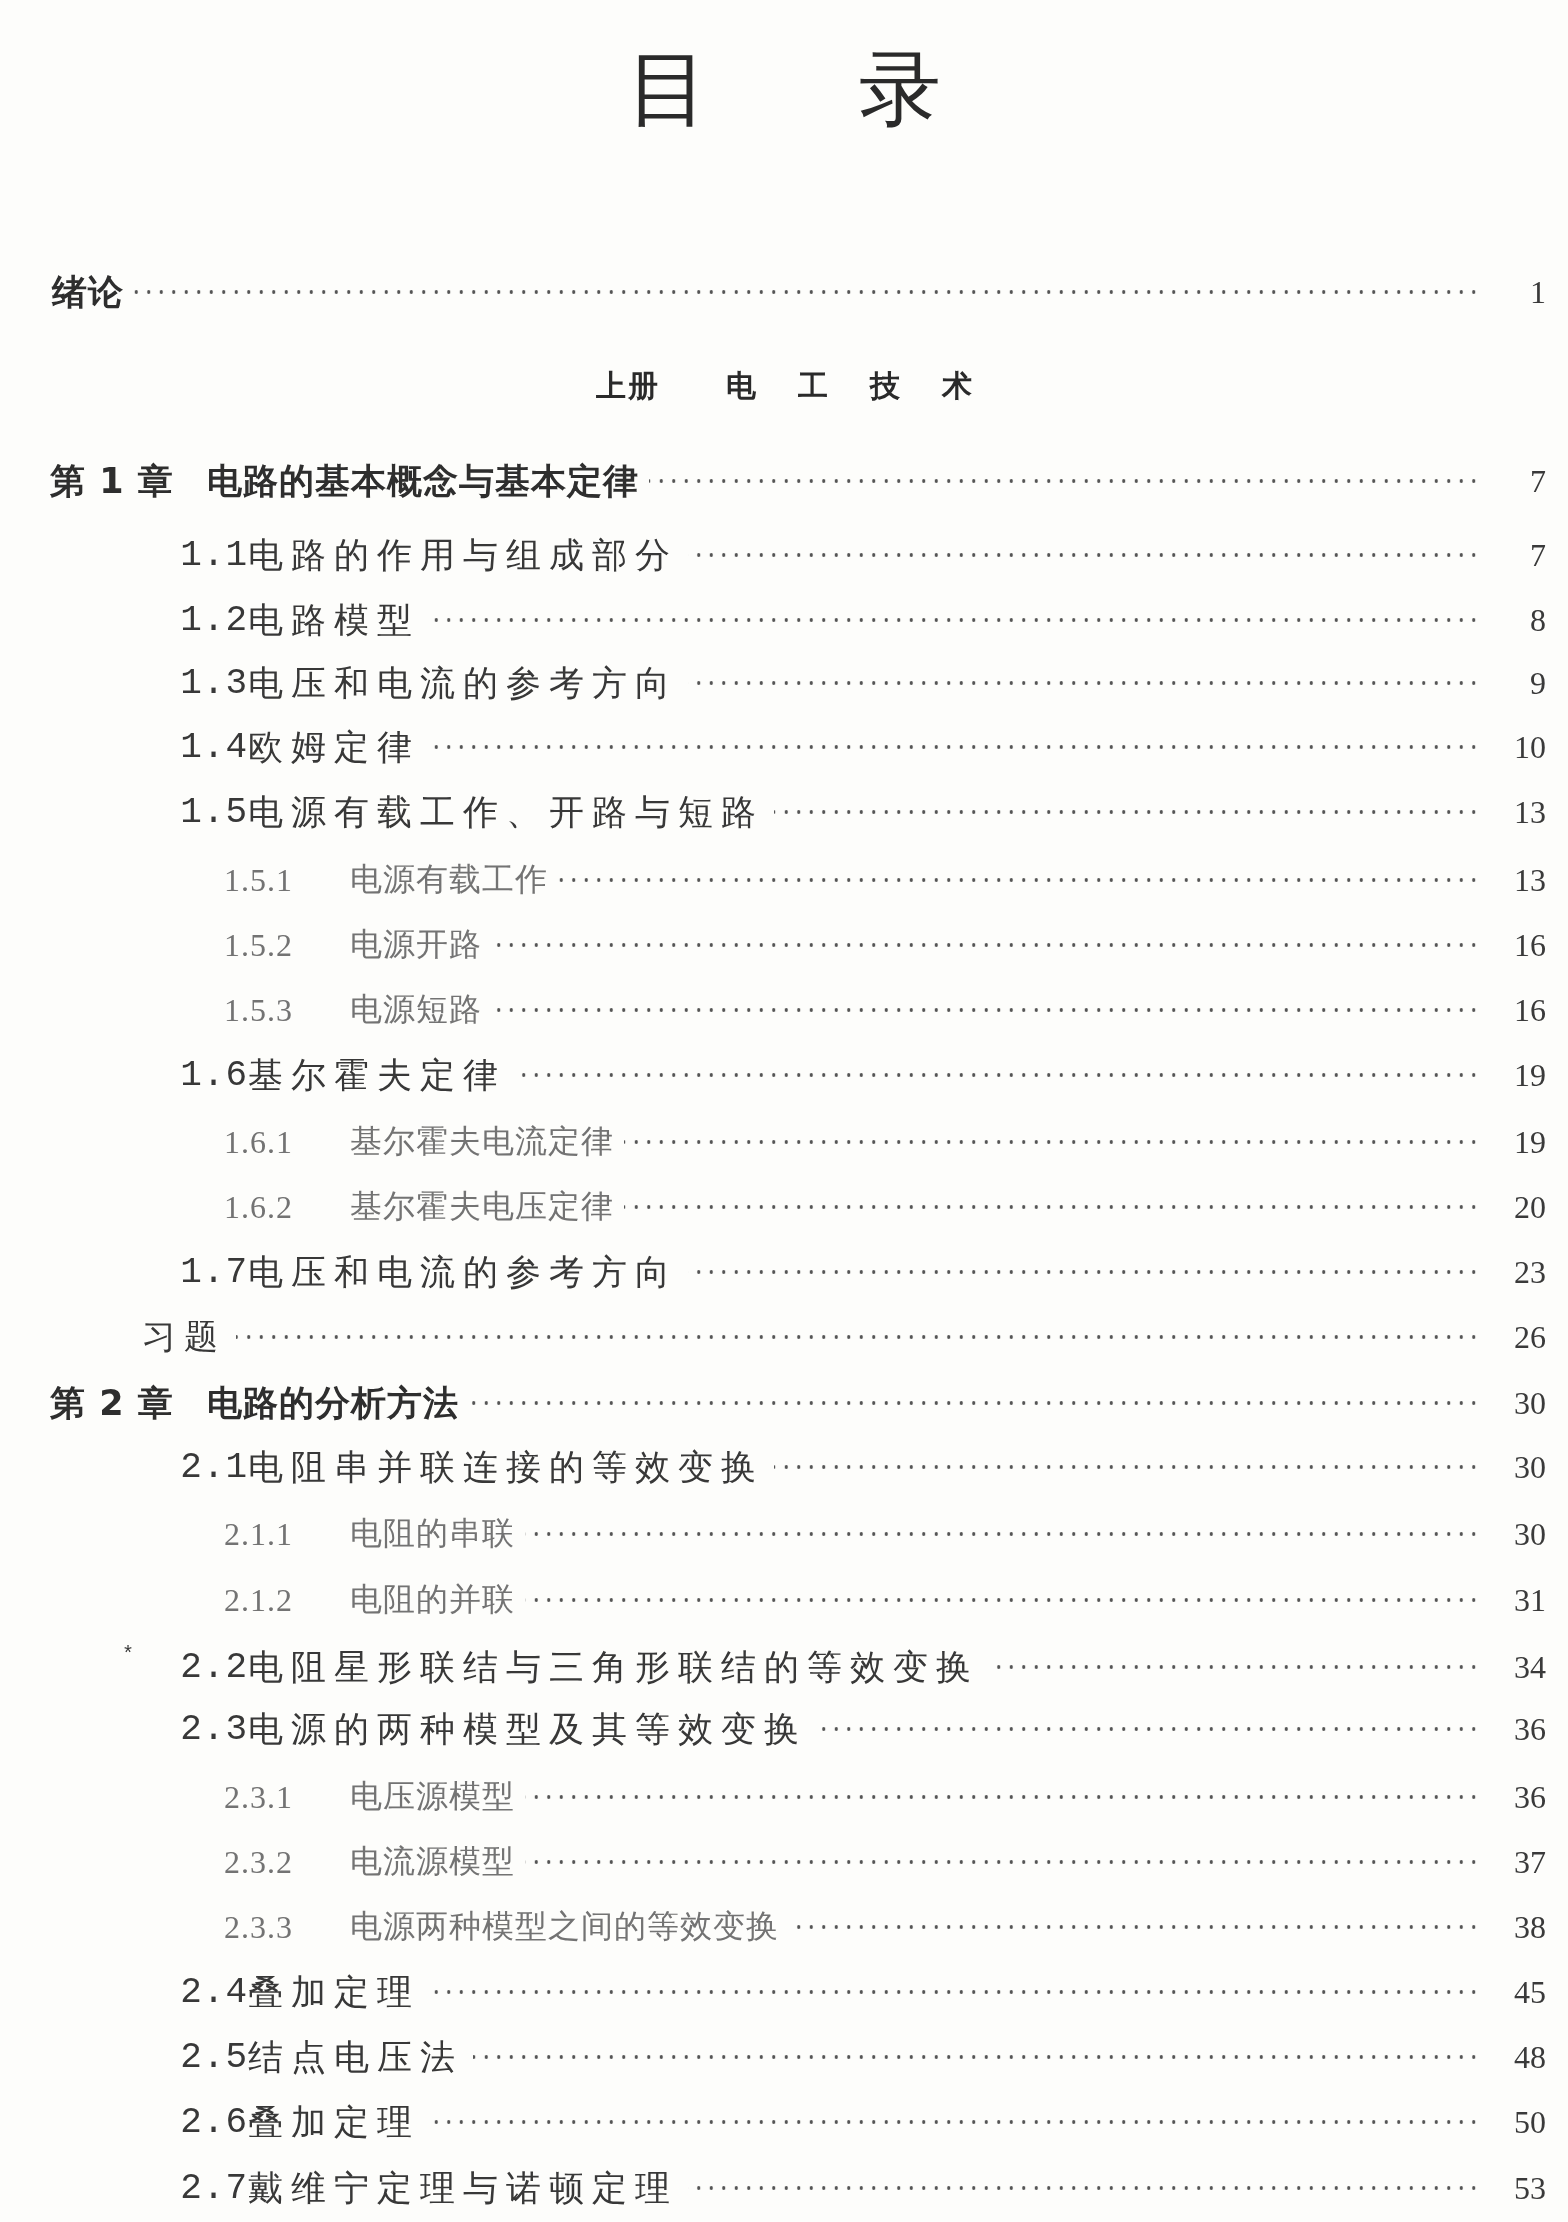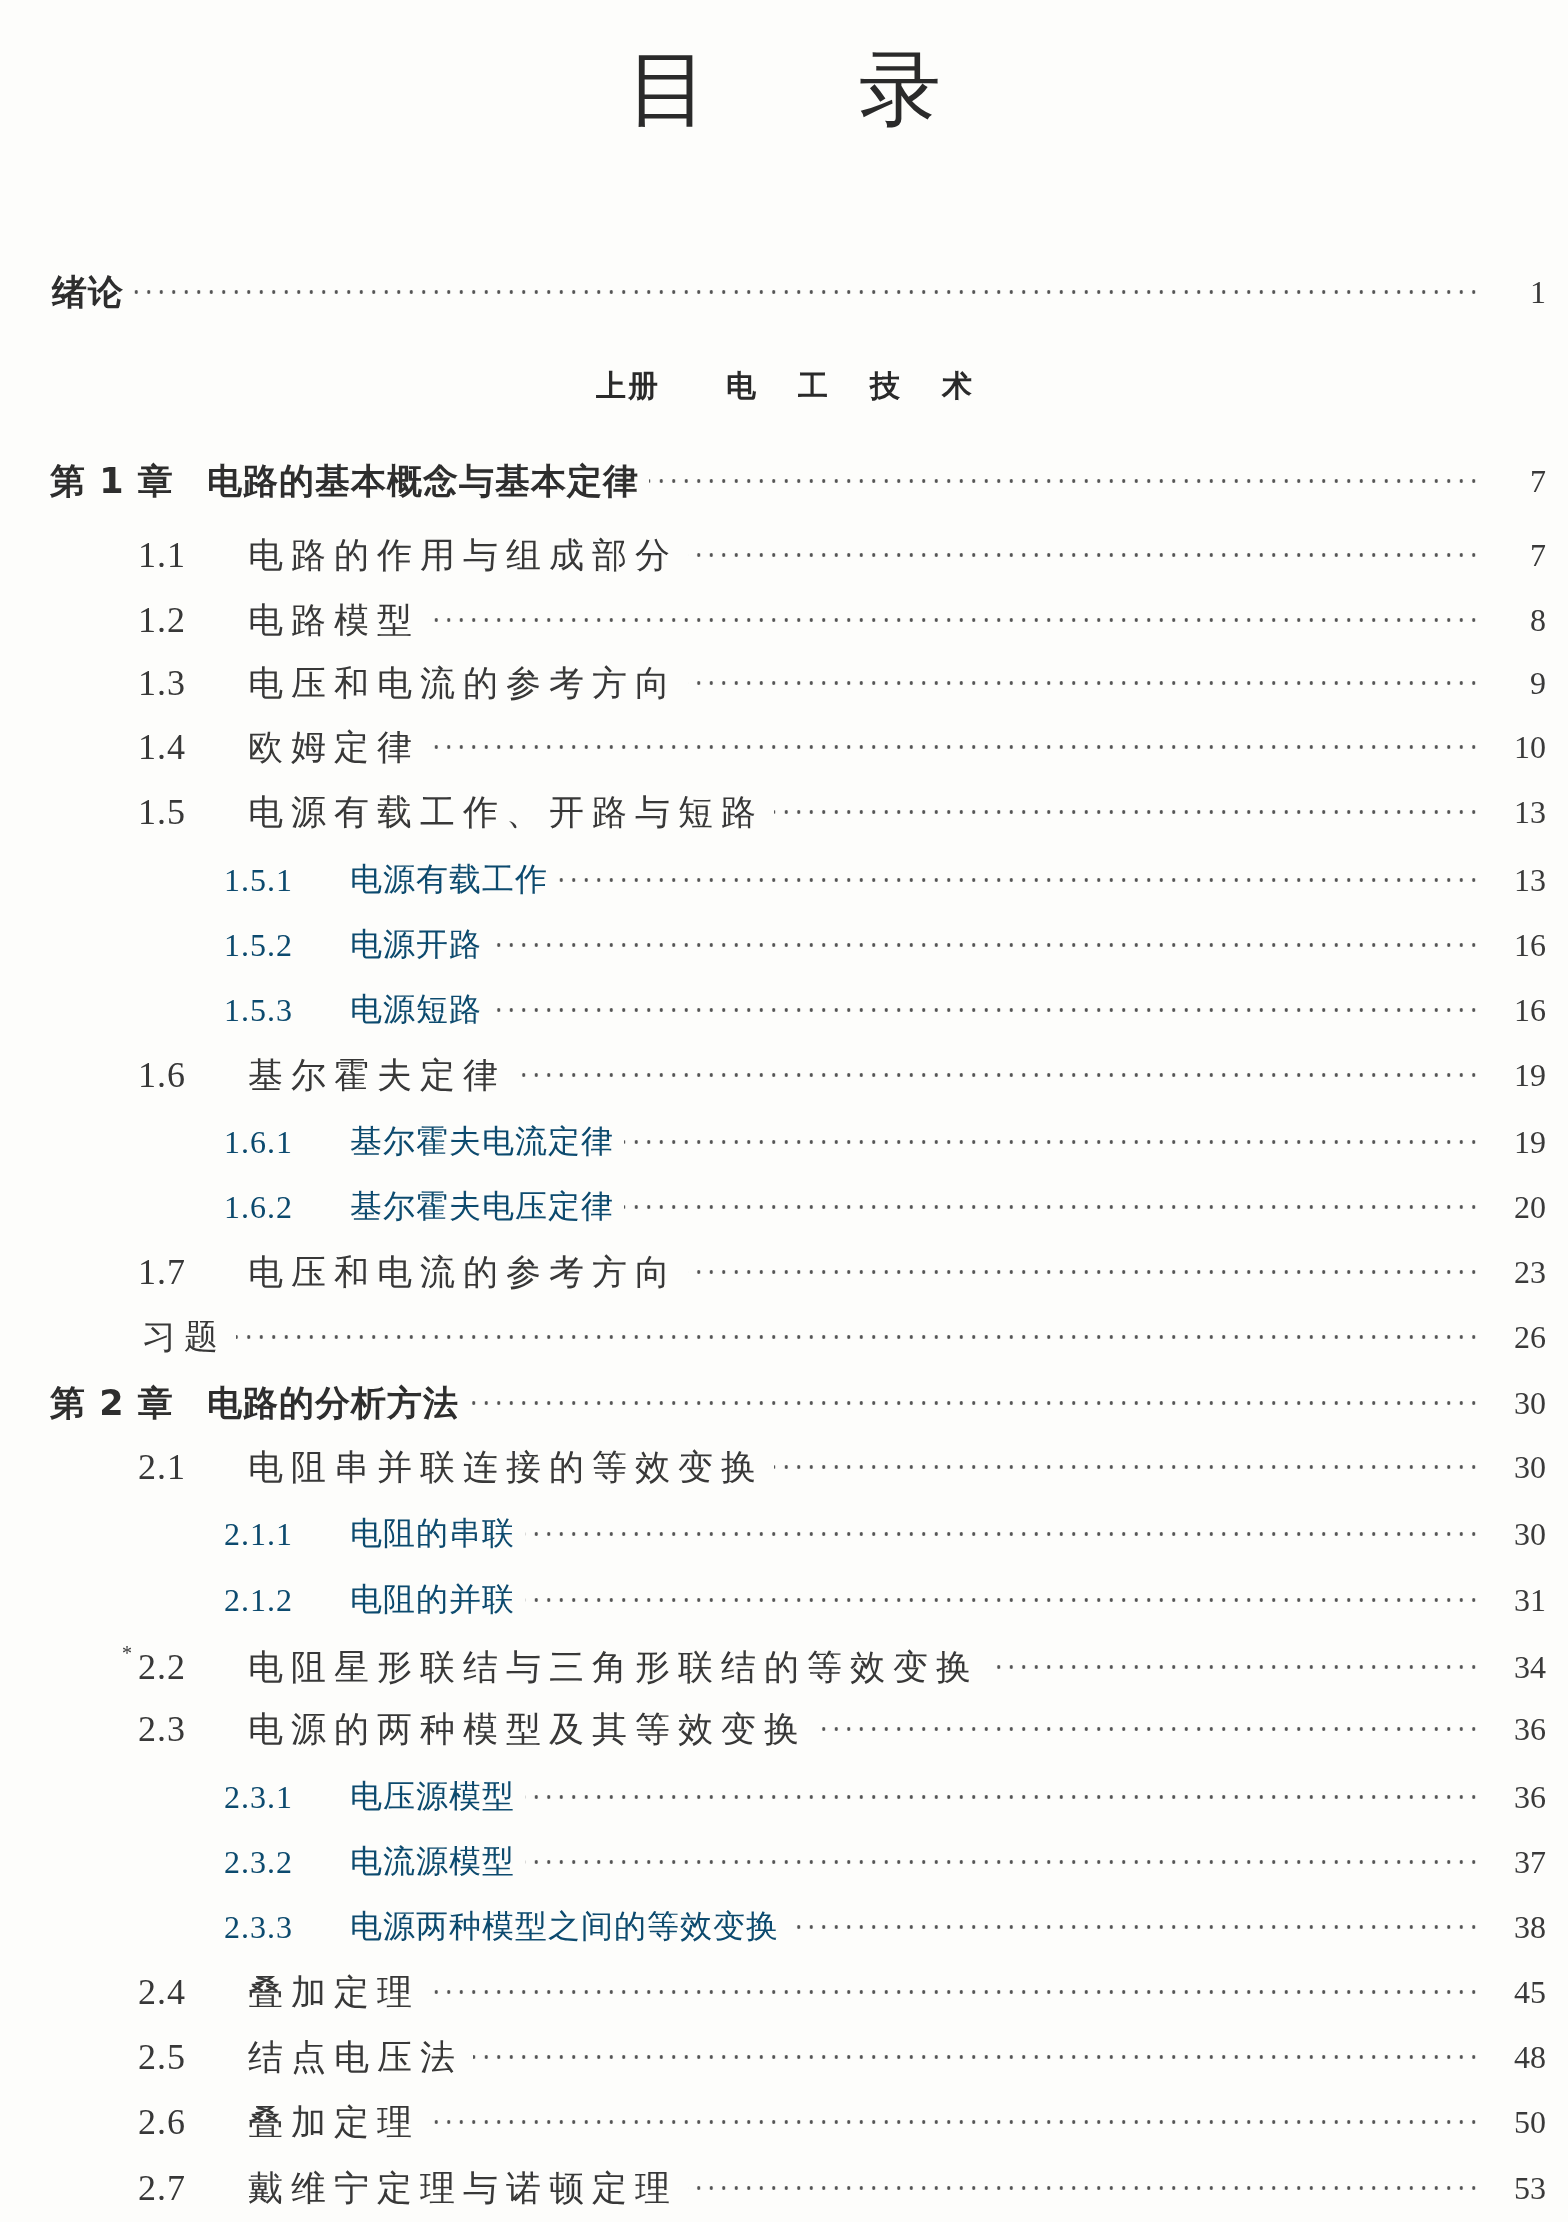--- a/index.html
+++ b/index.html
@@ -33,25 +33,25 @@
     width: 52px; margin-right: 22px; text-align: right;
     font-family: "Liberation Serif", serif; font-size: 32px; color: #3a3a3a;
   }
   
   .intro .label { padding-left: 52px; font-family: "DejaVu Sans", sans-serif; font-weight: bold; font-size: 35px; color: #2e2e2e; letter-spacing: 1px; }
   .chapter .label { padding-left: 50px; font-family: "DejaVu Sans", sans-serif; font-weight: bold; font-size: 35px; color: #2e2e2e; }
   .chapter .ch-num { display: inline-block; width: 157px; letter-spacing: 1px; }
   .chapter .ch-title { letter-spacing: 1px; }
   
   .l1 .label { padding-left: 138px; font-size: 35px; color: #383838; }
-  .l1 .num { display: inline-block; width: 110px; font-family: Liberation Serif, serif; font-size: 36px; letter-spacing: 1px; position: relative; }
+  .l1 .num { display: inline-block; width: 110px; font-family: Liberation Mono, monospace; font-size: 36px; letter-spacing: 1px; position: relative; text-align: right; }
   .l1 .t { letter-spacing: 8px; font-family: "DejaVu Serif", serif; }
   .star { position: absolute; left: -16px; top: -4px; font-size: 20px; }
   
-  .l2 .label { padding-left: 224px; font-size: 32px; color: #0c4a6e; }
+  .l2 .label { padding-left: 224px; font-size: 32px; color: #737373; }
   .l2 .num { display: inline-block; width: 126px; font-family: "Liberation Serif", serif; font-size: 32px; letter-spacing: 1px; }
   .l2 .t { letter-spacing: 1px; font-family: "DejaVu Sans", sans-serif; font-weight: normal; }
   .exercise .label { padding-left: 142px; font-size: 34px; letter-spacing: 8px; color: #383838; }
   .part-heading {
     position: absolute; top: 366px; left: 0; width: 1568px; text-align: center;
     font-family: "DejaVu Sans", sans-serif; font-weight: bold; font-size: 30px; color: #2a2a2a;
   }
   .part-heading .vol { letter-spacing: 2px; margin-right: 46px; }
   .part-heading .subj { letter-spacing: 42px; margin-right: -42px; margin-left: 20px; }
 </style>

